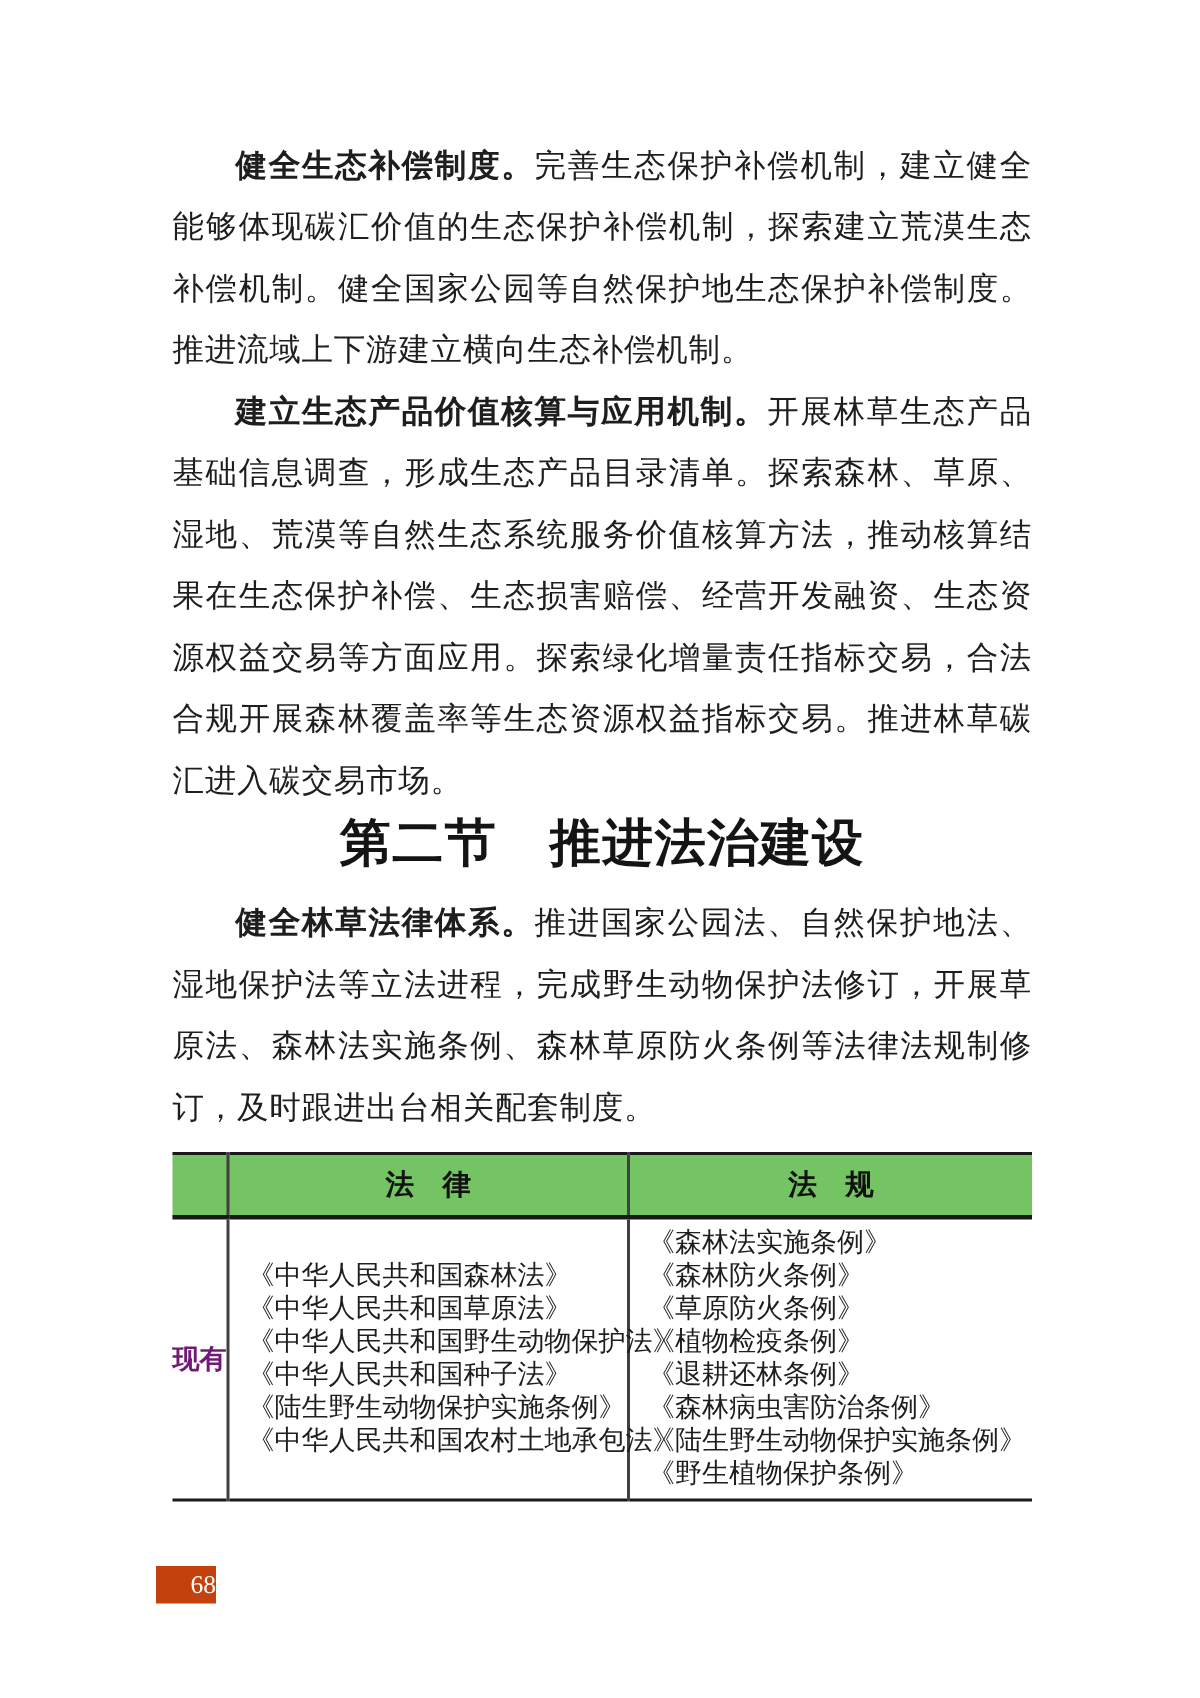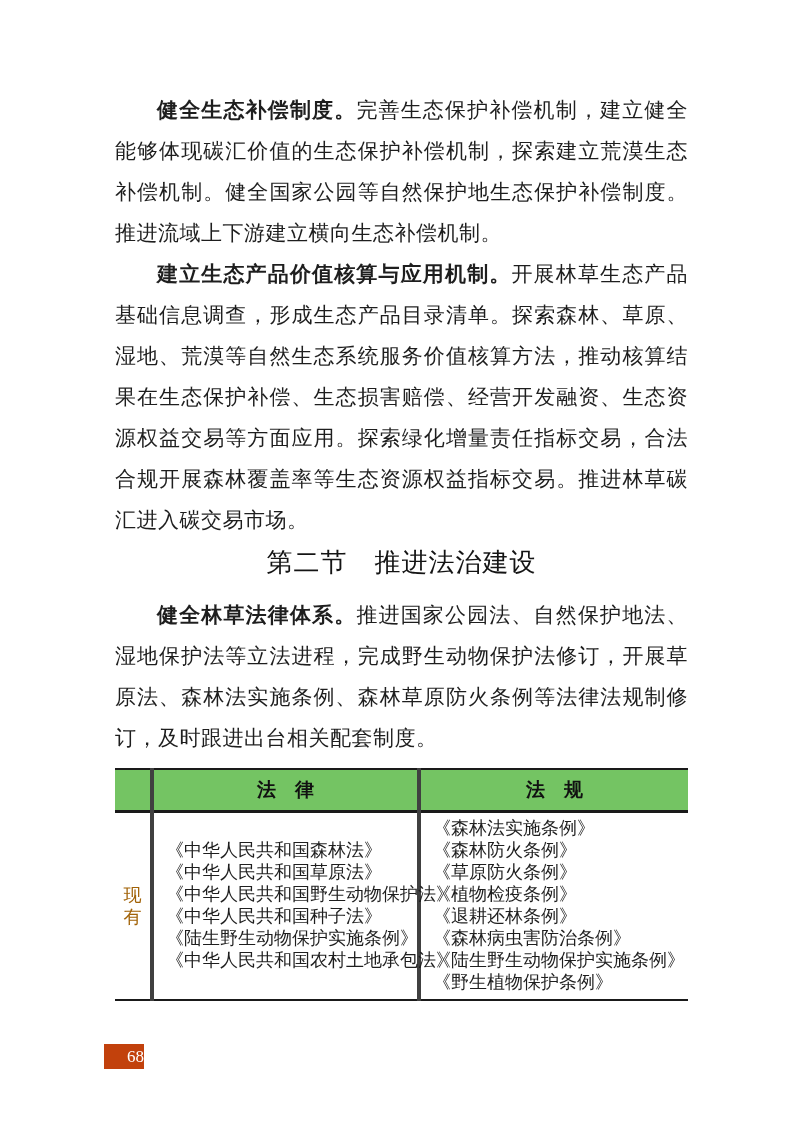--- a/index.html
+++ b/index.html
@@ -26,22 +26,22 @@
     text-align: justify;
     text-indent: 2em;
     letter-spacing: 0.5px;
   }
   p.body-para .lead {
     font-weight: bold;
   }
   h2.section-heading {
     margin: 0 0 12px 0;
     font-family: "Liberation Sans", "DejaVu Sans", sans-serif;
-    font-weight: 400;
-    font-size: 26px;
+    font-weight: 700;
+    font-size: 34px;
     line-height: 42px;
     text-align: center;
     color: #141414;
     letter-spacing: 1px;
   }
   .table-caption {
     margin-top: 10px;
     font-family: "Liberation Sans", "DejaVu Sans", sans-serif;
     font-weight: 700;
     font-size: 19px;
@@ -66,37 +66,37 @@
     padding: 0;
     font-family: "Liberation Sans", "DejaVu Sans", sans-serif;
     font-weight: 700;
     font-size: 19px;
     color: #111111;
     text-align: center;
     vertical-align: middle;
     border-bottom: 3px solid #1a1a1a;
   }
   table.laws-table .v-divider {
-    border-right: 4px solid #404040;
+    border-right: 2px solid #404040;
   }
   table.laws-table tbody td {
     vertical-align: top;
     padding: 4px 0 6px 0;
     font-size: 18px;
     line-height: 22px;
   }
   td.row-label-cell {
     vertical-align: middle !important;
     text-align: center;
-    font-weight: normal;
+    font-weight: bold;
     font-size: 20px;
     line-height: 32px;
     word-break: break-all;
     padding: 0 !important;
-    color: #a16207;
+    color: #701a75;
   }
   td.laws-cell { padding-left: 12px !important; padding-top: 26px !important; }
   td.regs-cell { padding-left: 12px !important; }
   .cell-line {
     height: 22px;
     line-height: 22px;
     white-space: nowrap;
     color: #1e1e1e;
   }
   .page-badge {

